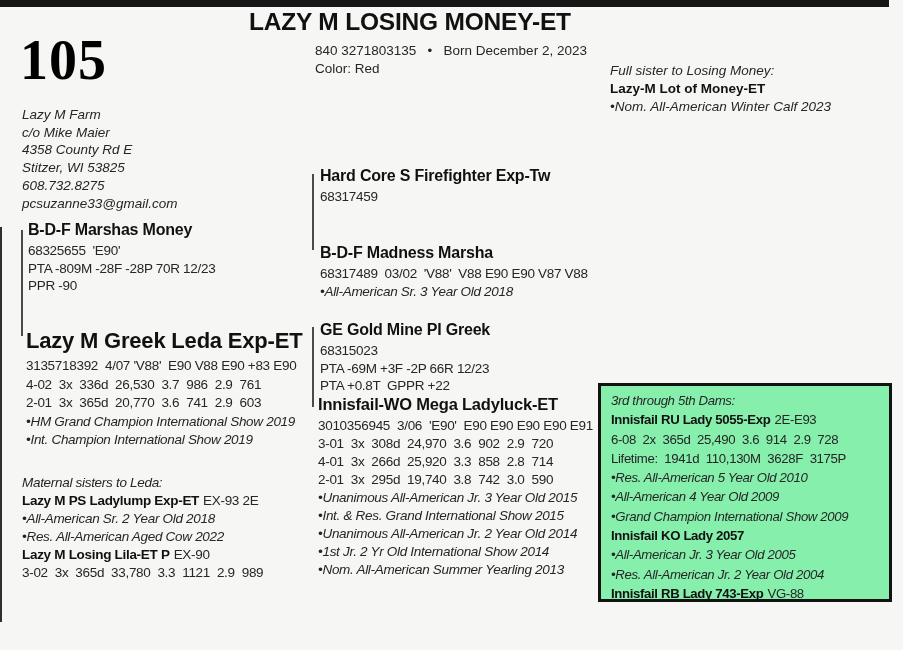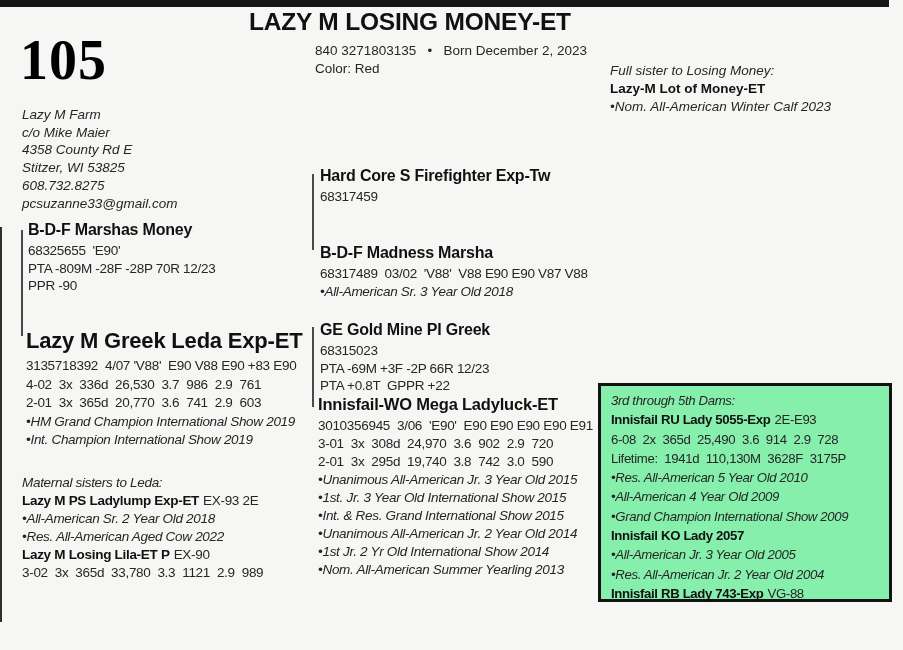--- a/index.html
+++ b/index.html
@@ -122,23 +122,23 @@
     <div class="h">GE Gold Mine PI Greek</div>
     <div class="ln pre">68315023</div>
     <div class="ln pre">PTA -69M +3F -2P 66R 12/23</div>
     <div class="ln pre">PTA +0.8T  GPPR +22</div>
   </div>
 
   <div class="sec" style="left:318px;top:395px;">
     <div class="h" style="font-size:16.5px;">Innisfail-WO Mega Ladyluck-ET</div>
     <div class="ln pre" style="line-height:18.1px;">3010356945  3/06  'E90'  E90 E90 E90 E90 E91</div>
     <div class="ln pre" style="line-height:18.1px;">3-01  3x  308d  24,970  3.6  902  2.9  720</div>
+    <div class="ln pre" style="line-height:18.1px;">4-01  3x  266d  25,920  3.3  858  2.8  714</div>
     <div class="ln pre" style="line-height:18.1px;">2-01  3x  295d  19,740  3.8  742  3.0  590</div>
     <div class="blt">•Unanimous All-American Jr. 3 Year Old 2015</div>
-    <div class="blt">•1st. Jr. 3 Year Old International Show 2015</div>
     <div class="blt">•Int. &amp; Res. Grand International Show 2015</div>
     <div class="blt">•Unanimous All-American Jr. 2 Year Old 2014</div>
     <div class="blt">•1st Jr. 2 Yr Old International Show 2014</div>
     <div class="blt">•Nom. All-American Summer Yearling 2013</div>
   </div>
 
   <div class="dams-box">
     <div class="it">3rd through 5th Dams:</div>
     <div class="name-line">
       <span class="b">Innisfail RU Lady 5055-Exp</span><span class="score">2E-E93</span>

